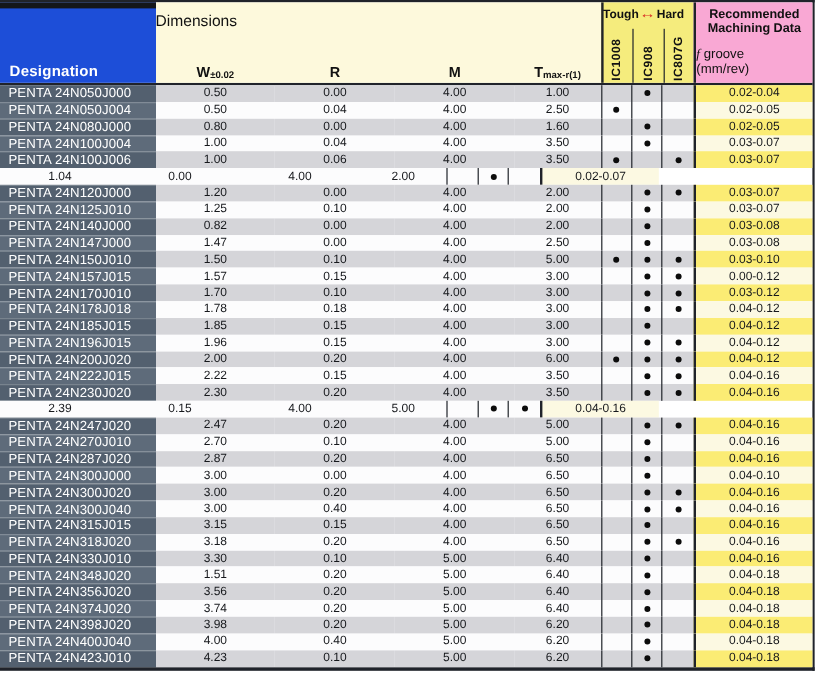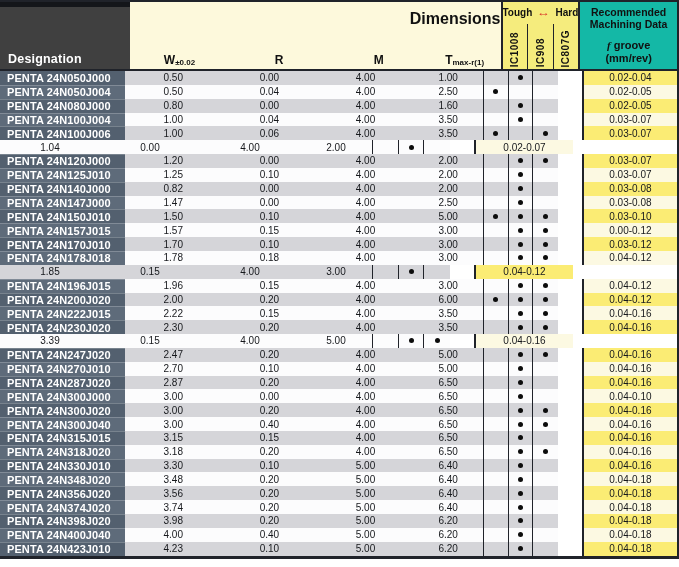--- a/index.html
+++ b/index.html
@@ -6,68 +6,68 @@
   html,body { width:679px; height:567px; background:#fff; overflow:hidden;
               font-family:"Liberation Sans", sans-serif; }
   .page { position:relative; width:679px; height:567px; background:#fff; }
   .table { position:absolute; left:0; top:0; width:679px; height:559px;
            border-top:2px solid #20232a; border-right:2px solid #20232a;
            border-bottom:3px solid #20232a; background:#fff; }
 
   
   .header { position:relative; width:100%; height:69px; display:flex;
             border-bottom:2px solid #20232a; }
-  .h-designation { position:relative; width:130px; height:100%; background:#404040; }
+  .h-designation { position:relative; width:130px; height:100%; background:#1d4ed8; }
   .black-strip { position:absolute; left:0; top:0; width:130px; height:5px; background:#14161a; }
   .h-designation .lbl { position:absolute; left:8px; bottom:3px; color:#ffffff;
             font-weight:bold; font-size:12.5px; letter-spacing:.2px; }
   .h-dimensions { position:relative; width:372px; height:100%; background:#fdf9dc; }
-  .dim-title { position:absolute; top:8px; left:0; width:100%; text-align:right;
-            font-weight:bold; font-size:16px; color:#111; }
+  .dim-title { position:absolute; top:8px; left:0; width:100%; text-align:left;
+            font-weight:normal; font-size:13px; color:#111; }
   .dim-cols { position:absolute; bottom:2px; left:0; width:100%; height:17px; display:flex; }
   .dim-col { display:flex; align-items:flex-end; justify-content:center;
             font-weight:bold; font-size:12px; color:#111; }
   .dim-col sup { font-size:8px; font-weight:bold; }
   .dim-col sub { font-size:8px; font-weight:bold; }
   .dc-w { width:100px; } .dc-r { width:100px; } .dc-m { width:100px; } .dc-t { width:72px; }
 
   .h-grades { position:relative; width:78px; height:100%; background:#f5ec7d;
             border-left:2px solid #20232a; }
   .tough-hard { position:absolute; top:5px; left:0; width:100%; display:flex;
-            justify-content:space-between; align-items:center; gap:2px;
+            justify-content:flex-start; align-items:center; gap:2px;
             font-weight:bold; font-size:10px; color:#111; }
   .arrow { color:#d93025; font-weight:bold; font-size:11px; transform:scaleX(1.25);
             display:inline-block; line-height:1; }
   .grade-cols { position:absolute; top:22px; bottom:0; left:0; width:100%; display:flex; }
   .grade-col { flex:1; display:flex; align-items:flex-end; justify-content:center;
             padding-bottom:2px; }
   .grade-col + .grade-col { border-left:1.5px solid #20232a; }
   .grade-col span { writing-mode:vertical-rl; transform:rotate(180deg);
             font-weight:bold; font-size:10px; color:#111; letter-spacing:.5px; }
 
-  .h-recommended { position:relative; width:99px; height:100%; background:#14b8a6;
+  .h-recommended { position:relative; width:99px; height:100%; background:#f9a8d4;
             border-left:2px solid #20232a; }
   .rec-title { position:absolute; top:4px; width:100%; text-align:center;
             font-weight:bold; font-size:10.5px; line-height:1.15; color:#111; }
-  .fgroove-hdr { position:absolute; bottom:4px; width:100%; text-align:center;
-            font-weight:bold; font-size:11px; line-height:1.2; color:#111; }
+  .fgroove-hdr { position:absolute; bottom:4px; width:100%; text-align:left;
+            font-weight:normal; font-size:11px; line-height:1.2; color:#111; }
   .fgroove-hdr .ital { font-style:italic; font-family:"Liberation Serif", serif; }
 
   
   .rows { position:relative; width:100%; height:485px; }
   .row { display:flex; height:calc(485px / 35); width:100%; }
   .cell { display:flex; align-items:center; justify-content:center;
           font-size:10px; color:#16181c; overflow:hidden; }
   .c-designation { width:130px; justify-content:flex-start; padding-left:7px;
-          color:#fff; font-weight:bold; font-size:11px; letter-spacing:.1px; }
+          color:#fff; font-weight:normal; font-size:11px; letter-spacing:.1px; }
   .row + .row .c-designation { border-top:1px solid rgba(255,255,255,.22); }
   .c-w { width:100px;text-align:center; } .c-r { width:100px; } .c-m { width:100px; } .c-t { width:72px; }
   .c-g { width:26px; border-left:1.5px solid #20232a; }
   .c-g2 { width:25px; } .c-g3 { width:27px; }
-  .c-f { width:99px; border-left:2px solid #20232a;margin-left:24px; }
+  .c-f { width:99px; border-left:2px solid #20232a; }
   .row:nth-child(odd)  .c-designation { background:#53606f; }
   .row:nth-child(even) .c-designation { background:#5e6b7a; }
   .row:nth-child(odd)  .c-w, .row:nth-child(odd) .c-r, .row:nth-child(odd) .c-m,
   .row:nth-child(odd)  .c-t, .row:nth-child(odd) .c-g { background:#d5d5d9; }
   .row:nth-child(even) .c-w, .row:nth-child(even) .c-r, .row:nth-child(even) .c-m,
   .row:nth-child(even) .c-t, .row:nth-child(even) .c-g { background:#fcfcfd; }
   .row:nth-child(odd)  .c-f { background:#fbec74; }
   .row:nth-child(even) .c-f { background:#fcf9e2; }
   .dot { width:5px; height:5px; border-radius:50%; background:#0c0c0c; }
 
@@ -340,20 +340,21 @@
     <div class="cell c-g c-g2">
             <span class="dot"></span>
           </div>
     <div class="cell c-g c-g3">
             <span class="dot"></span>
           </div>
     <div class="cell c-f">0.04-0.12</div>
   </div>
 
   <div class="row">
+    <div class="cell c-designation">PENTA 24N185J015</div>
     <div class="cell c-w">1.85</div>
     <div class="cell c-r">0.15</div>
     <div class="cell c-m">4.00</div>
     <div class="cell c-t">3.00</div>
     <div class="cell c-g c-g1"></div>
     <div class="cell c-g c-g2">
             <span class="dot"></span>
           </div>
     <div class="cell c-g c-g3"></div>
     <div class="cell c-f">0.04-0.12</div>
@@ -419,21 +420,21 @@
     <div class="cell c-g c-g2">
             <span class="dot"></span>
           </div>
     <div class="cell c-g c-g3">
             <span class="dot"></span>
           </div>
     <div class="cell c-f">0.04-0.16</div>
   </div>
 
   <div class="row">
-    <div class="cell c-w">3.39</div>
+    <div class="cell c-w">2.39</div>
     <div class="cell c-r">0.15</div>
     <div class="cell c-m">4.00</div>
     <div class="cell c-t">5.00</div>
     <div class="cell c-g c-g1"></div>
     <div class="cell c-g c-g2">
             <span class="dot"></span>
           </div>
     <div class="cell c-g c-g3">
             <span class="dot"></span>
           </div>
@@ -569,21 +570,21 @@
     <div class="cell c-g c-g1"></div>
     <div class="cell c-g c-g2">
             <span class="dot"></span>
           </div>
     <div class="cell c-g c-g3"></div>
     <div class="cell c-f">0.04-0.16</div>
   </div>
 
   <div class="row">
     <div class="cell c-designation">PENTA 24N348J020</div>
-    <div class="cell c-w">3.48</div>
+    <div class="cell c-w">1.51</div>
     <div class="cell c-r">0.20</div>
     <div class="cell c-m">5.00</div>
     <div class="cell c-t">6.40</div>
     <div class="cell c-g c-g1"></div>
     <div class="cell c-g c-g2">
             <span class="dot"></span>
           </div>
     <div class="cell c-g c-g3"></div>
     <div class="cell c-f">0.04-0.18</div>
   </div>

